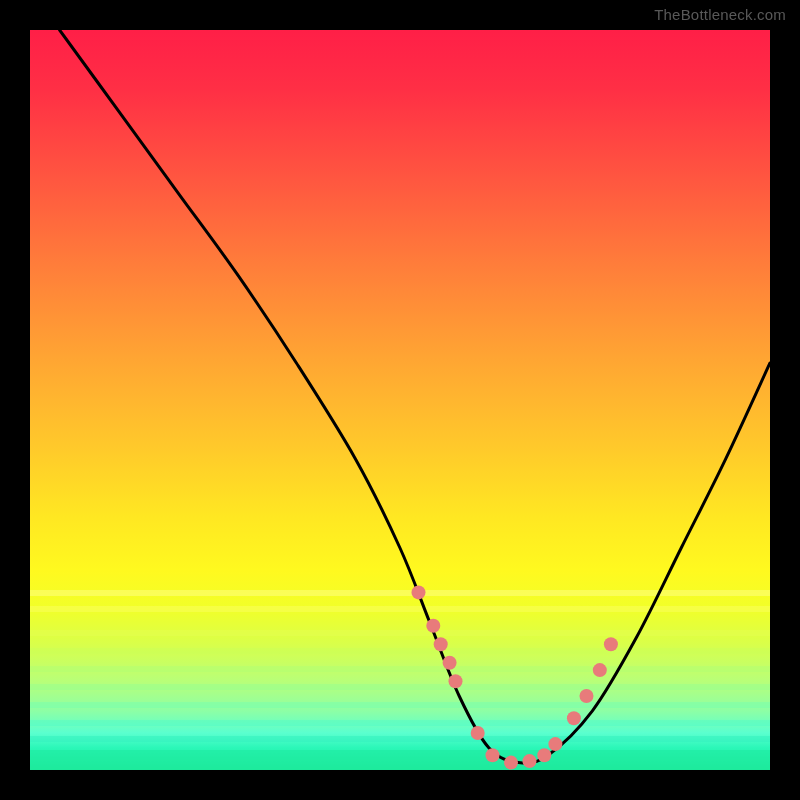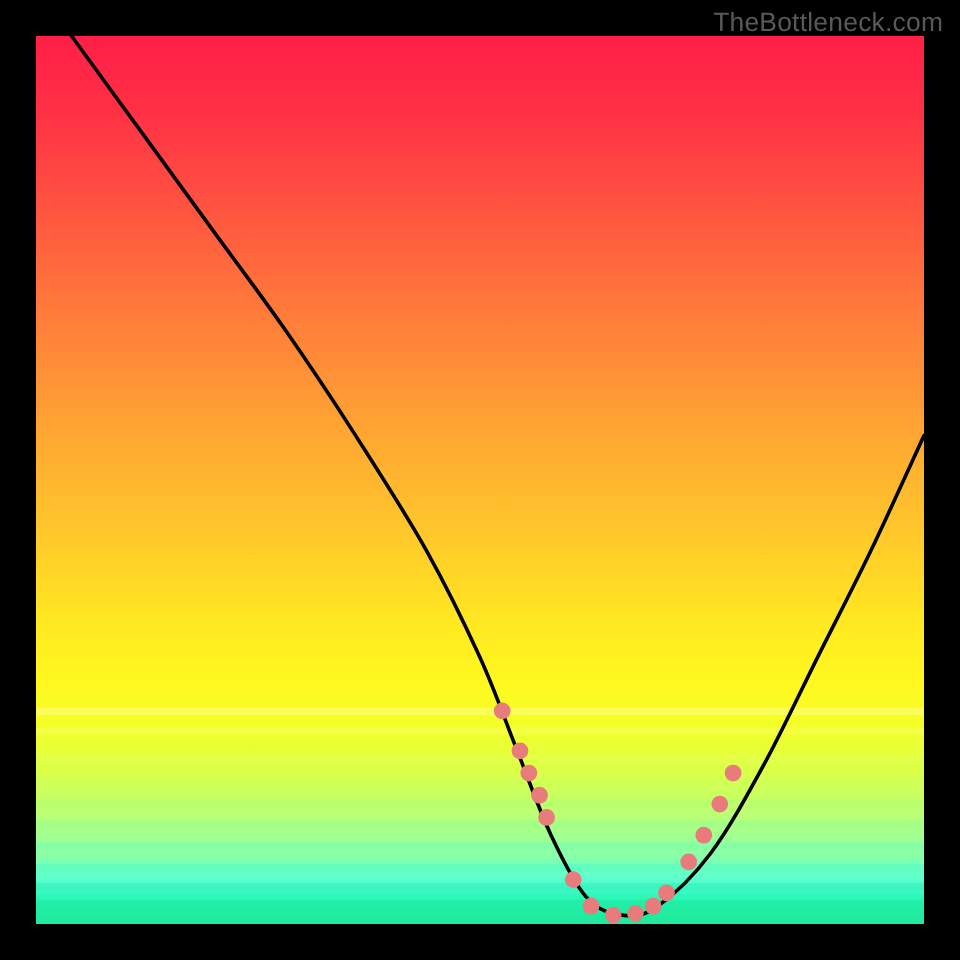--- a/index.html
+++ b/index.html
@@ -15,21 +15,21 @@
     position: relative;
     width: 800px;
     height: 800px;
     background: #000;
   }
   .watermark {
     position: absolute;
     top: 6px;
     right: 14px;
     color: #595959;
-    font-size: 22px;
+    font-size: 15px;
     font-weight: 500;
     letter-spacing: 0.2px;
     z-index: 10;
   }
   .plot {
     position: absolute;
     left: 30px;
     top: 30px;
     width: 740px;
     height: 740px;

